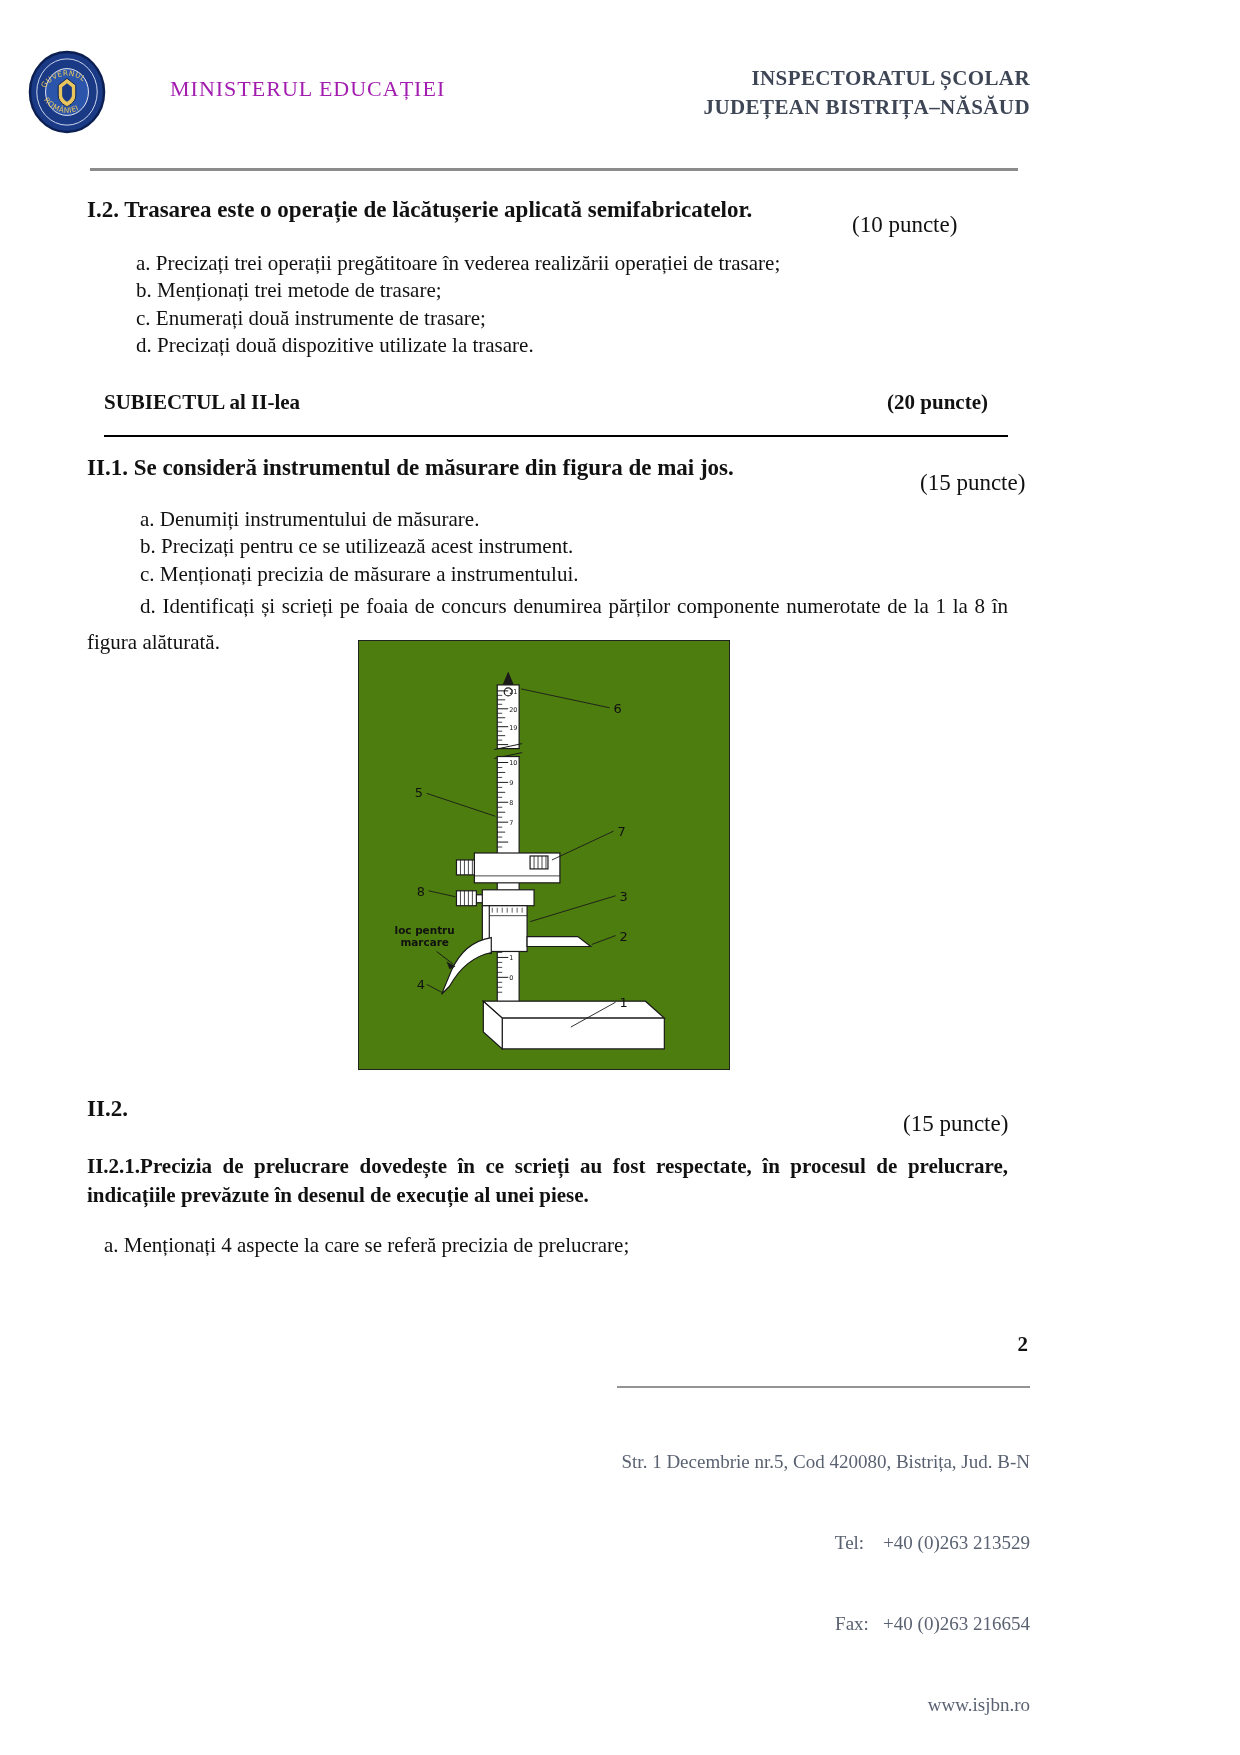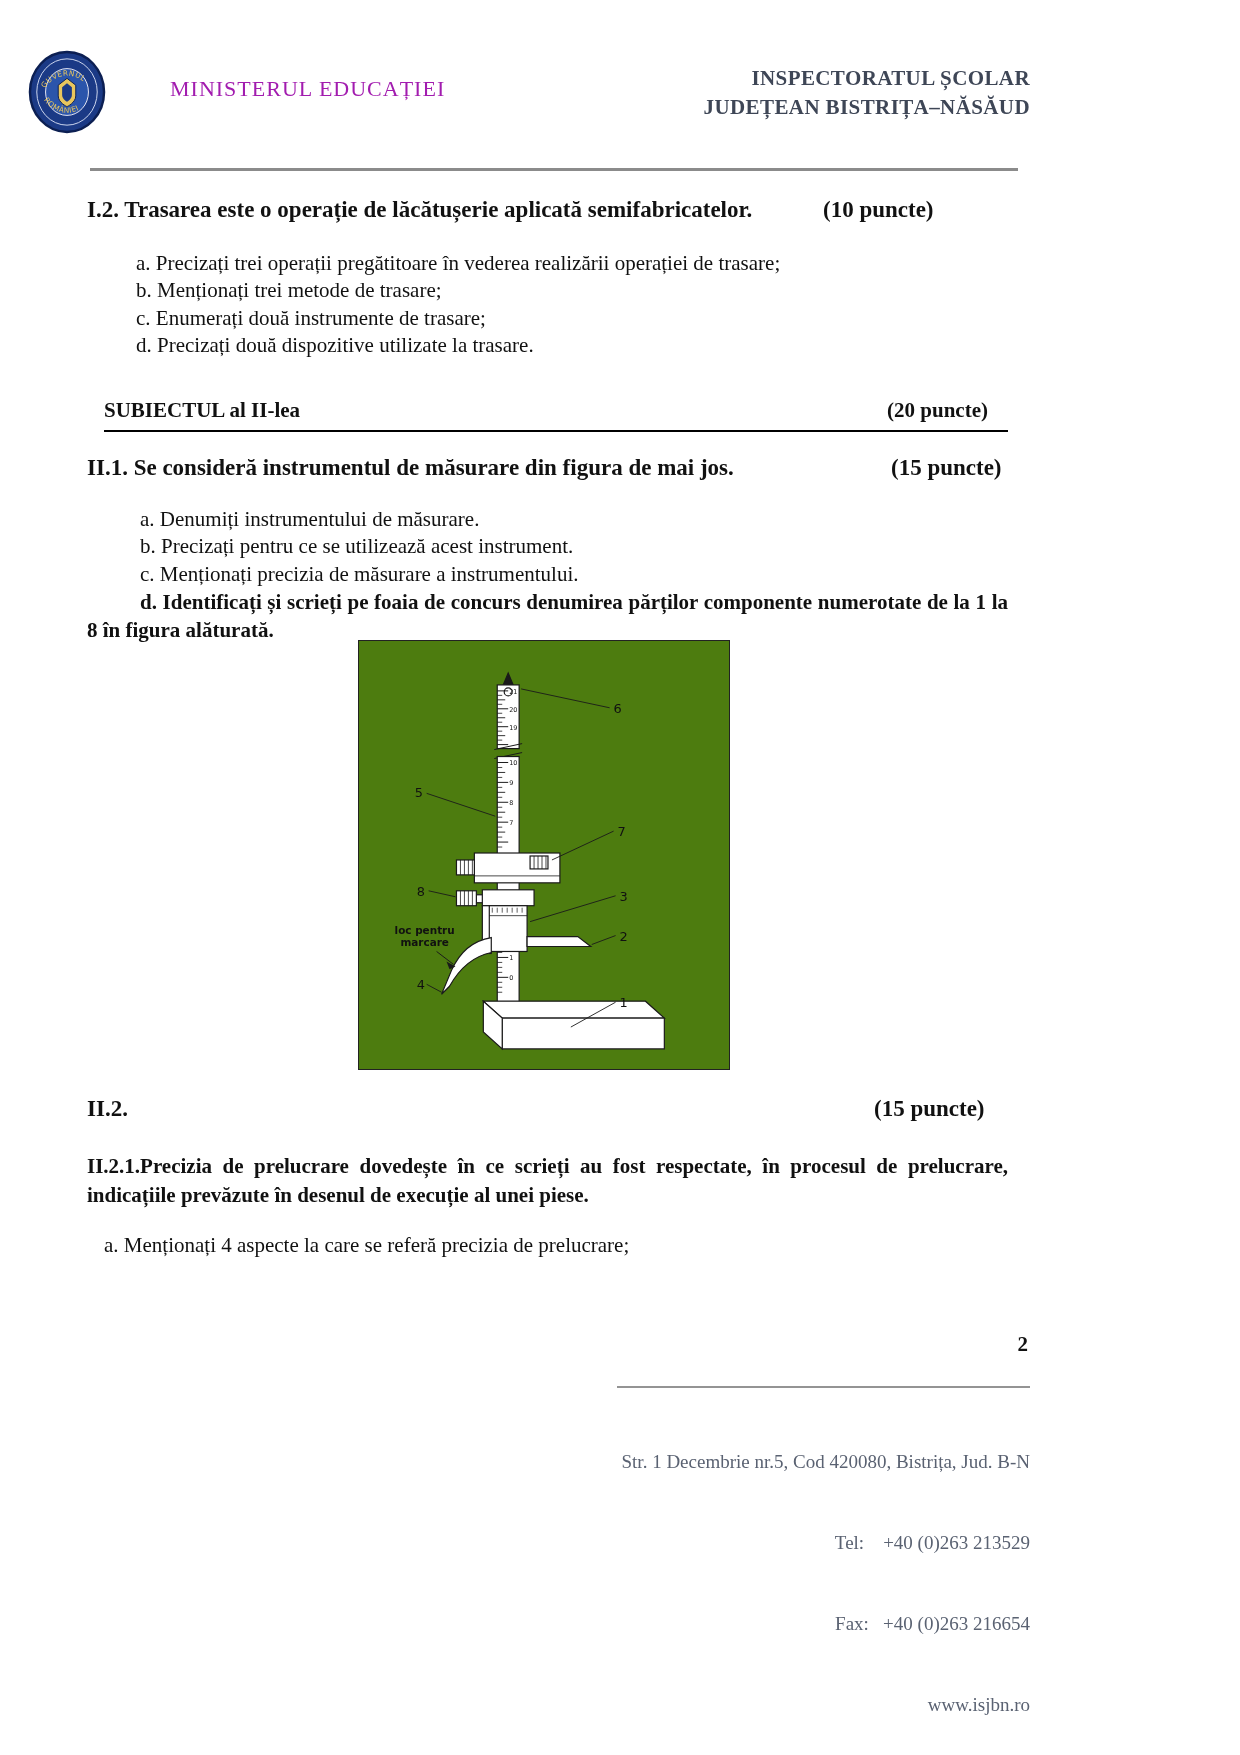--- a/index.html
+++ b/index.html
@@ -10,26 +10,26 @@
   
   .logo{position:absolute;left:28px;top:50px;width:78px;height:84px;}
   .ministry{position:absolute;left:170px;top:76px;font-size:22px;color:#a21caf;letter-spacing:1px;}
   .inspectorate{position:absolute;right:210px;top:64px;text-align:right;font-weight:bold;
                 font-size:21px;line-height:29px;color:#3e4656;letter-spacing:.4px;}
   .header-rule{position:absolute;left:90px;top:168px;width:928px;height:3px;background:#8b8b8b;}
 
   
   .row{position:absolute;left:87px;width:921px;font-size:23px;}
   .row .b{font-weight:bold;white-space:nowrap;}
-  .row .pts{position:absolute;top:0;font-weight:bold;white-space:nowrap;}
+  .row .pts{position:absolute;top:15px;font-weight:normal;white-space:nowrap;margin-left:29px;}
   .list{position:absolute;font-size:21px;line-height:27.4px;}
-  .para{position:absolute;left:87px;width:921px;font-size:21px;line-height:28px;text-align:justify;font-weight:bold;}
-  .subject-row{position:absolute;left:104px;top:398px;width:904px;display:flex;
+  .para{position:absolute;left:87px;width:921px;font-size:21px;line-height:36px;text-align:justify;}
+  .subject-row{position:absolute;left:104px;top:390px;width:904px;display:flex;
                justify-content:space-between;font-size:21px;font-weight:bold;
-               border-bottom:2px solid #000;padding-bottom:7px;}
+               border-bottom:2px solid #000;padding-bottom:20px;}
   .subject-row .pts{padding-right:20px;}
 
   
   .figure-box{position:absolute;left:358px;top:640px;width:370px;height:428px;
               border:1px solid #222;background:#4d7c0f;}
   .figure-box svg{display:block;}
   svg text{font-family:"DejaVu Sans", sans-serif;fill:#111;}
   .callout{font-size:13px;}
   .scale-num{font-size:6.5px;}
   .fig-label{font-size:10.5px;font-weight:bold;}

